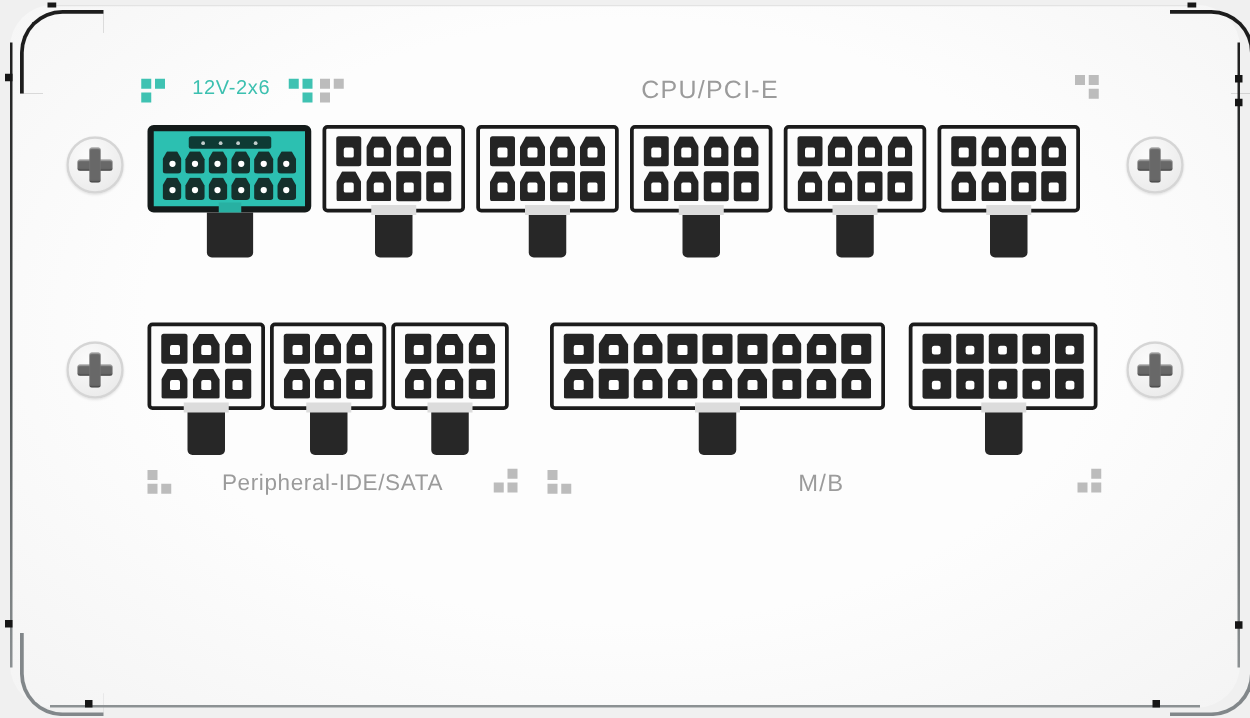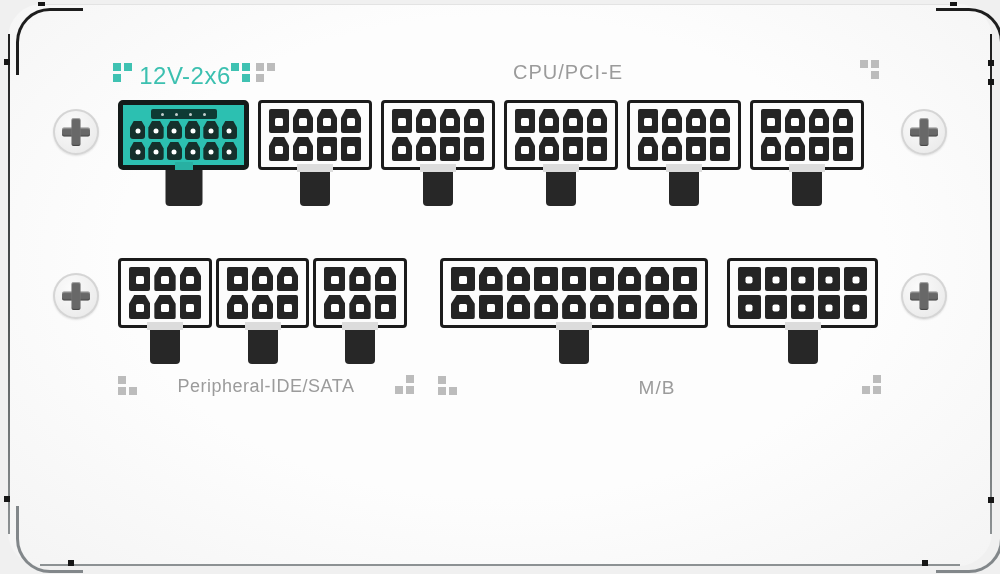--- a/index.html
+++ b/index.html
@@ -31,21 +31,21 @@
   .screw{position:absolute;width:46px;height:46px;border-radius:50%;
          background:radial-gradient(circle at 38% 32%,#fbfbfb 0%,#ececec 70%,#dddddd 100%);
          box-shadow:inset 0 0 0 2px #d5d5d5,0 1px 2px rgba(0,0,0,.10);}
   #screw-tl{left:53px;top:109px;} #screw-tr{left:901px;top:109px;}
   #screw-bl{left:53px;top:273px;} #screw-br{left:901px;top:273px;}
   .bar{position:absolute;left:50%;top:50%;transform:translate(-50%,-50%);background:#686868;border-radius:2px;
        box-shadow:inset 0 1px 1px rgba(255,255,255,.45),inset 0 -1px 1px rgba(0,0,0,.35);}
   .bar.h{width:28px;height:9px;} .bar.v{width:9px;height:28px;}
   
   .lbl{position:absolute;text-align:center;color:#9b9b9b;letter-spacing:1px;}
-  #label-12v{left:135px;top:62px;width:100px;font-size:24px;color:#3cc0b0;font-weight:500;letter-spacing:.5px;}
+  #label-12v{left:135px;top:62px;width:100px;font-size:16px;color:#3cc0b0;font-weight:500;letter-spacing:.5px;}
   #label-cpu{left:490px;top:61px;width:156px;font-size:20px;}
   #label-peripheral{left:156px;top:376px;width:220px;font-size:18px;letter-spacing:.5px;}
   #label-mb{left:612px;top:377px;width:90px;font-size:19px;}
   
   .motif{position:absolute;display:grid;grid-template-columns:8px 8px;grid-template-rows:8px 8px;gap:3px;}
   .motif i{display:block;}
   #m-12v-left{left:113px;top:63px;} #m-12v-right-teal{left:231px;top:63px;}
   #m-12v-right-gray{left:256px;top:63px;} #m-top-right{left:860px;top:60px;}
   #m-peripheral-left{left:118px;top:376px;} #m-peripheral-right{left:395px;top:375px;}
   #m-mb-left{left:438px;top:376px;} #m-mb-right{left:862px;top:375px;}

